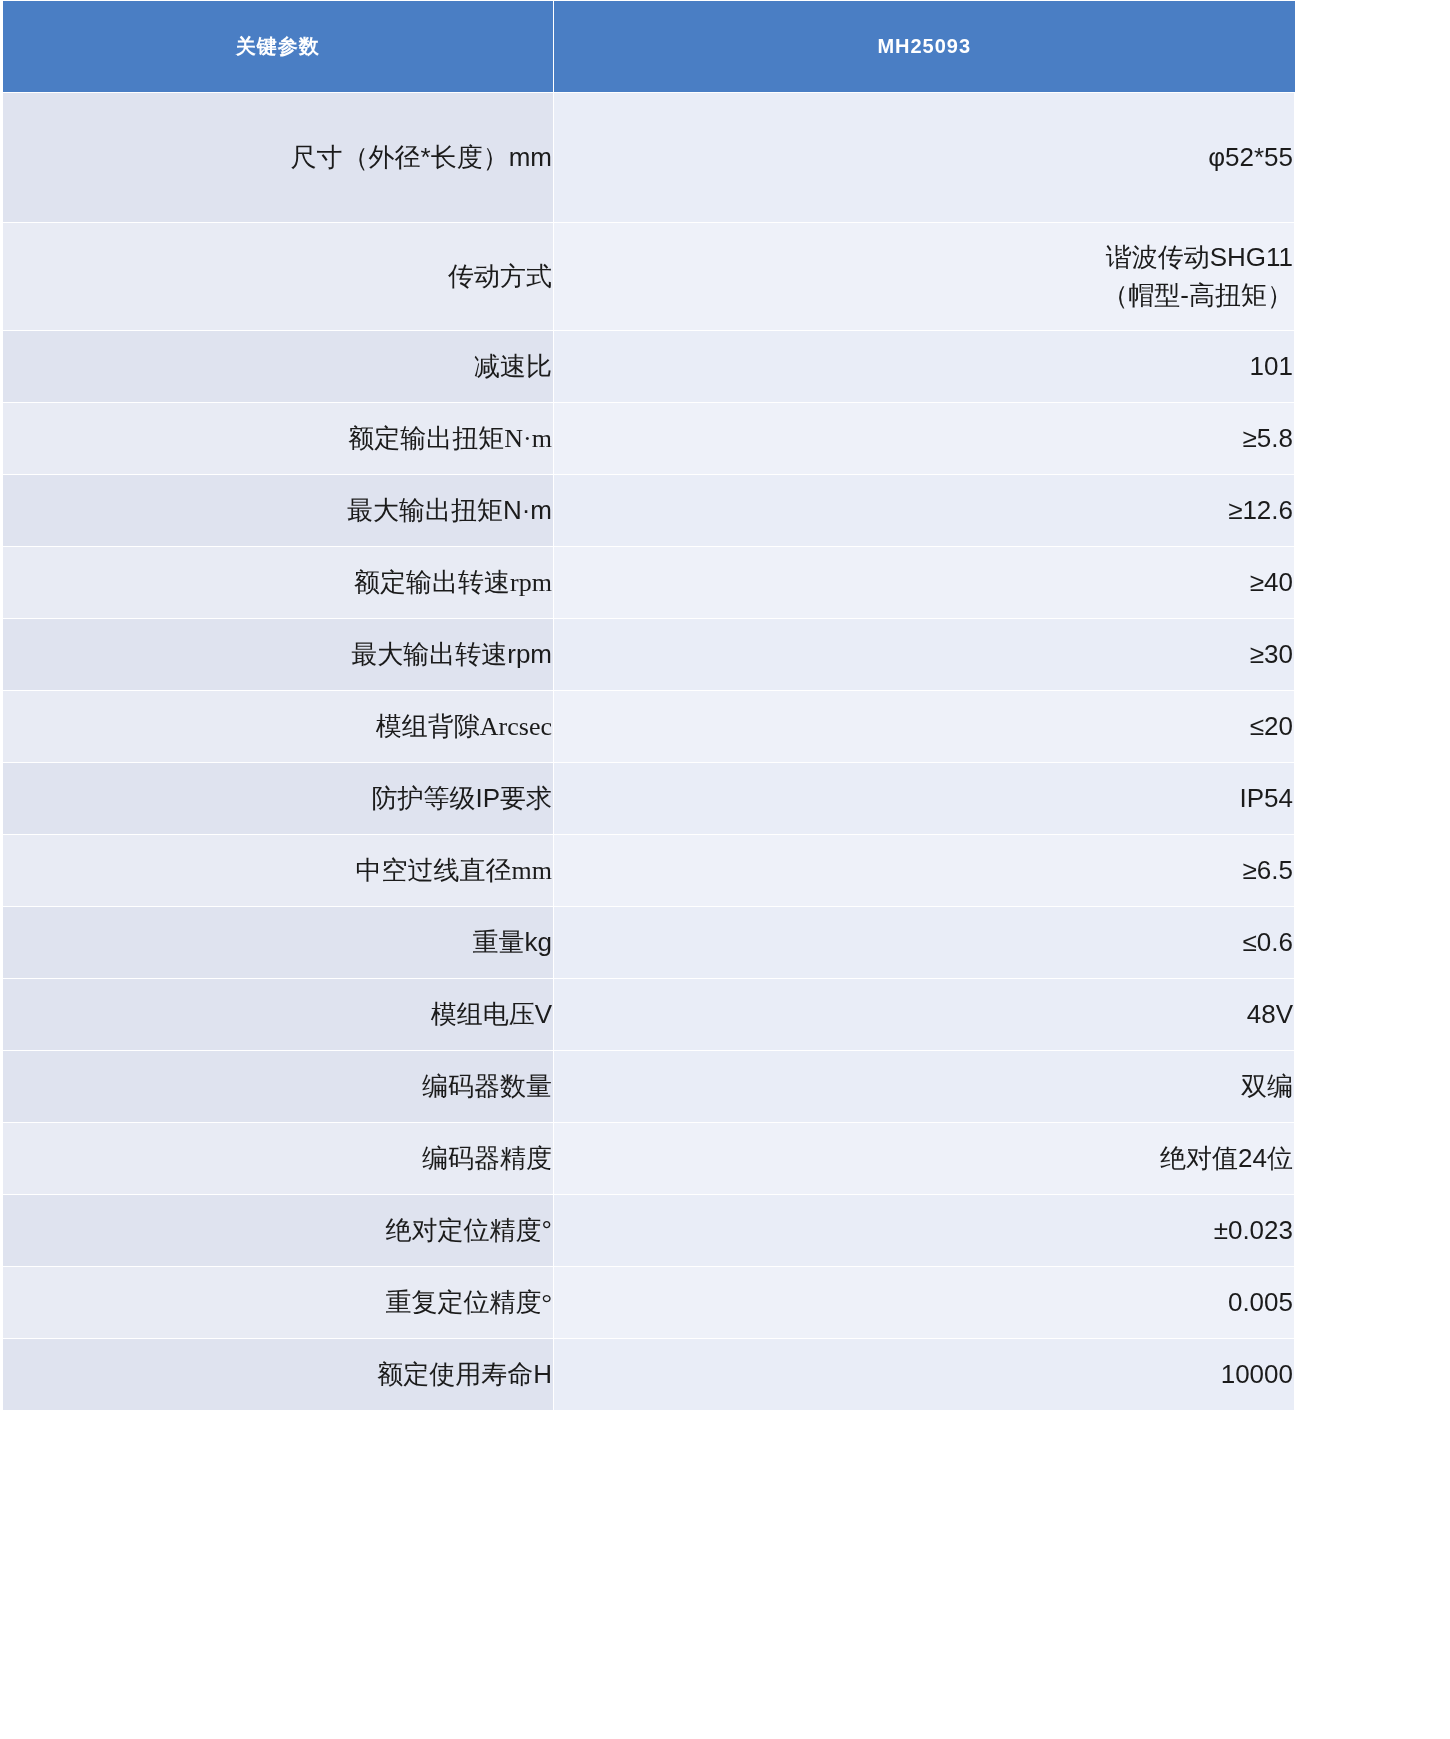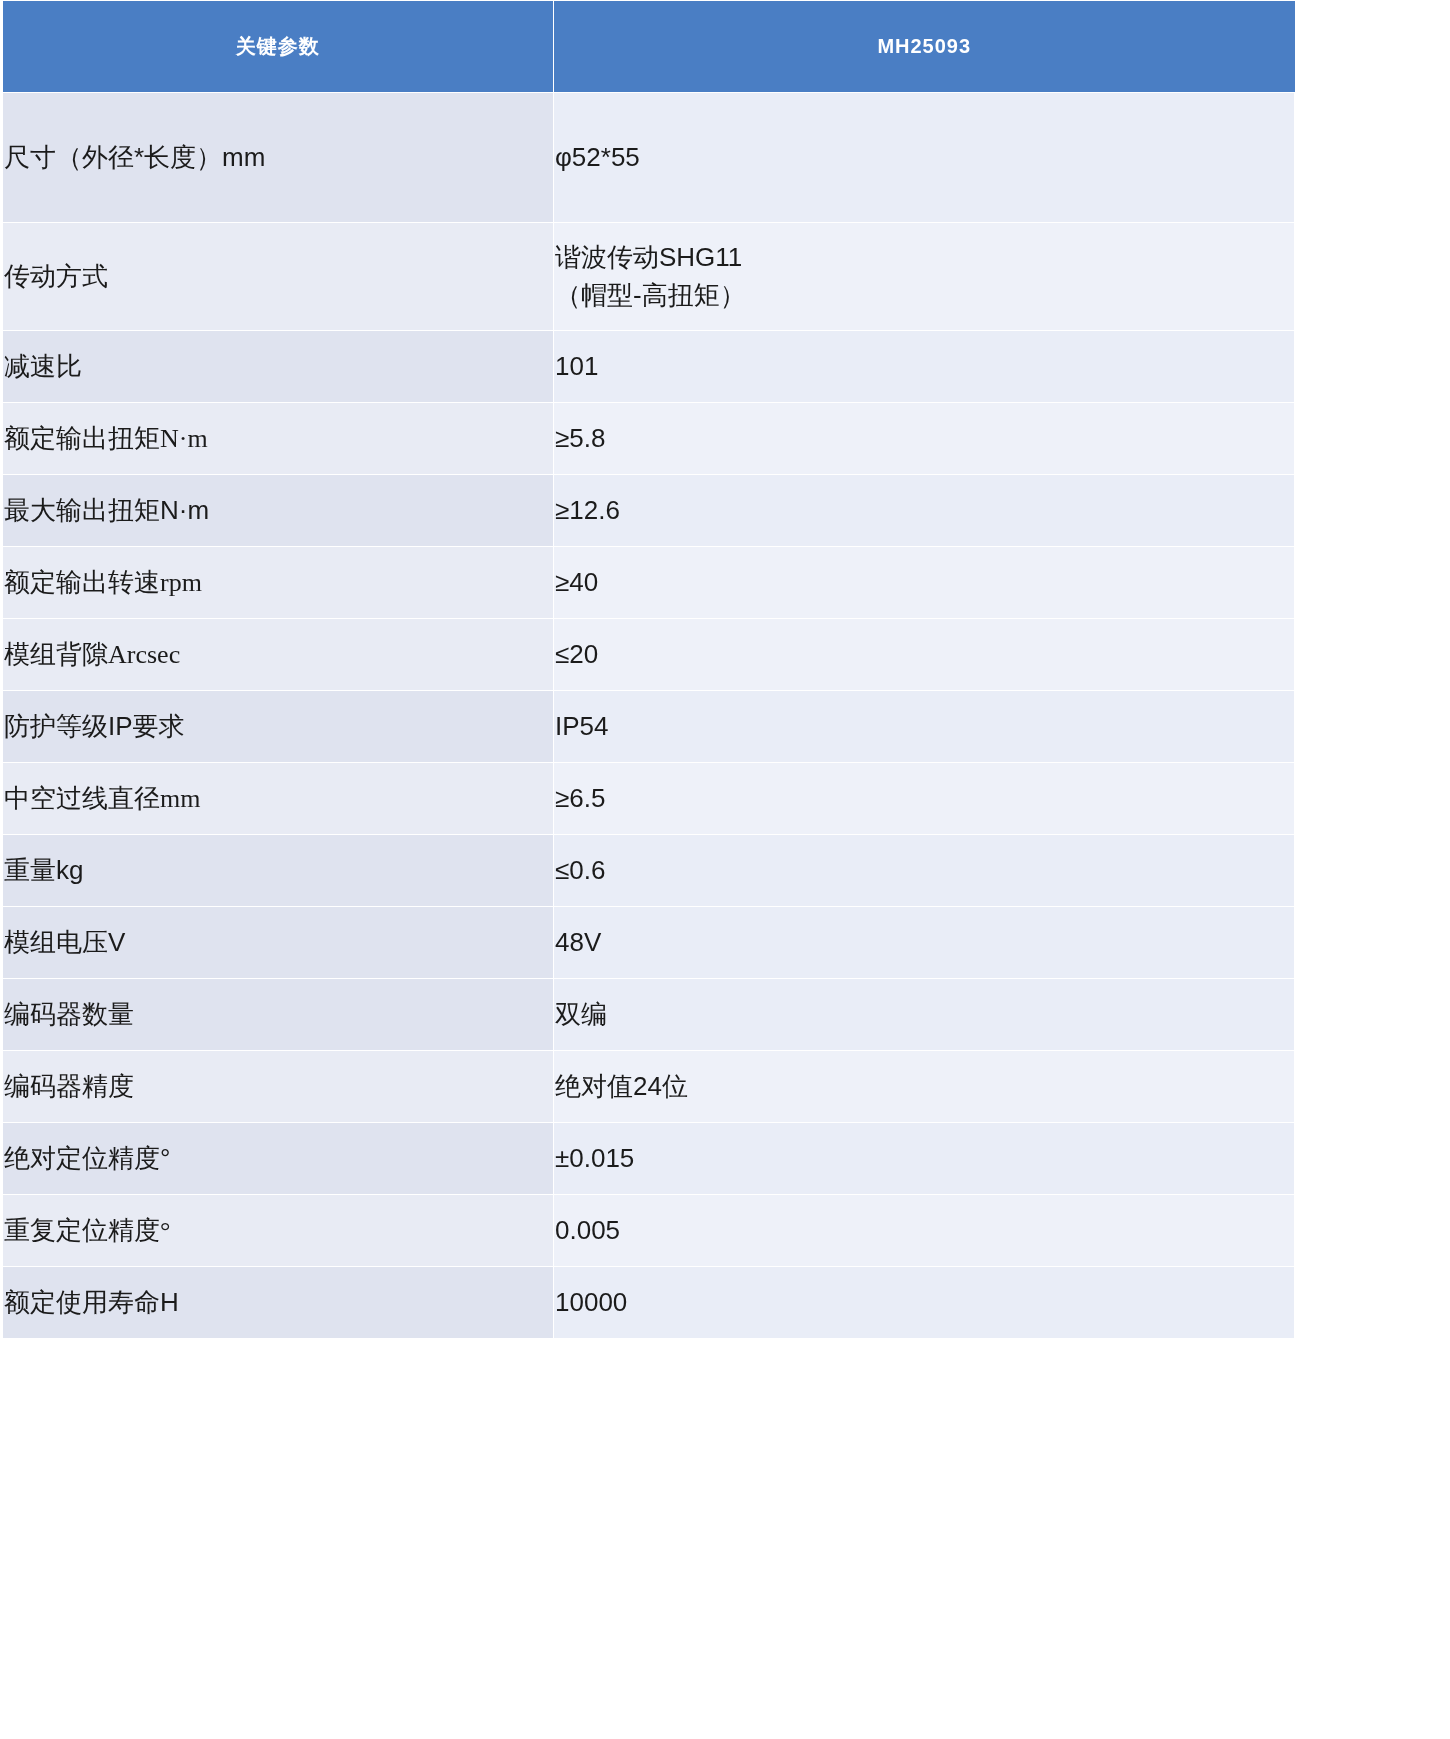--- a/index.html
+++ b/index.html
@@ -38,21 +38,21 @@
     height: 89px;
     border: 1px solid #ffffff;
     text-align: center;
     vertical-align: middle;
   }
   thead th.h-left { border-left: none; }
   thead th.h-right { border-right: none; }
 
   tbody td {
     font-size: 26px;
-    text-align: left;
+    text-align: right;
     vertical-align: middle;
     border: 1px solid #ffffff;
     color: #1b1b1b;
     line-height: 1.35;
     font-weight: 400;
   }
   tbody td.param {
     background: #dfe3ef;
   }
   tbody td.value {
@@ -107,20 +107,24 @@
           <td class="value">≥5.8</td>
         </tr>
         <tr style="height: 72px;">
           <td class="param">最大输出扭矩N·m</td>
           <td class="value">≥12.6</td>
         </tr>
         <tr class="alt" style="height: 72px;">
           <td class="param">额定输出转速rpm</td>
           <td class="value">≥40</td>
         </tr>
+        <tr style="height: 72px;">
+          <td class="param">最大输出转速rpm</td>
+          <td class="value">≥30</td>
+        </tr>
         <tr class="alt" style="height: 72px;">
           <td class="param">模组背隙Arcsec</td>
           <td class="value">≤20</td>
         </tr>
         <tr style="height: 72px;">
           <td class="param">防护等级IP要求</td>
           <td class="value">IP54</td>
         </tr>
         <tr class="alt" style="height: 72px;">
           <td class="param">中空过线直径mm</td>
@@ -137,21 +141,21 @@
         <tr style="height: 72px;">
           <td class="param">编码器数量</td>
           <td class="value">双编</td>
         </tr>
         <tr class="alt" style="height: 72px;">
           <td class="param">编码器精度</td>
           <td class="value">绝对值24位</td>
         </tr>
         <tr style="height: 72px;">
           <td class="param">绝对定位精度°</td>
-          <td class="value">±0.015</td>
+          <td class="value">±0.023</td>
         </tr>
         <tr class="alt" style="height: 72px;">
           <td class="param">重复定位精度°</td>
           <td class="value">0.005</td>
         </tr>
         <tr style="height: 72px;">
           <td class="param">额定使用寿命H</td>
           <td class="value">10000</td>
         </tr>
       </tbody>

